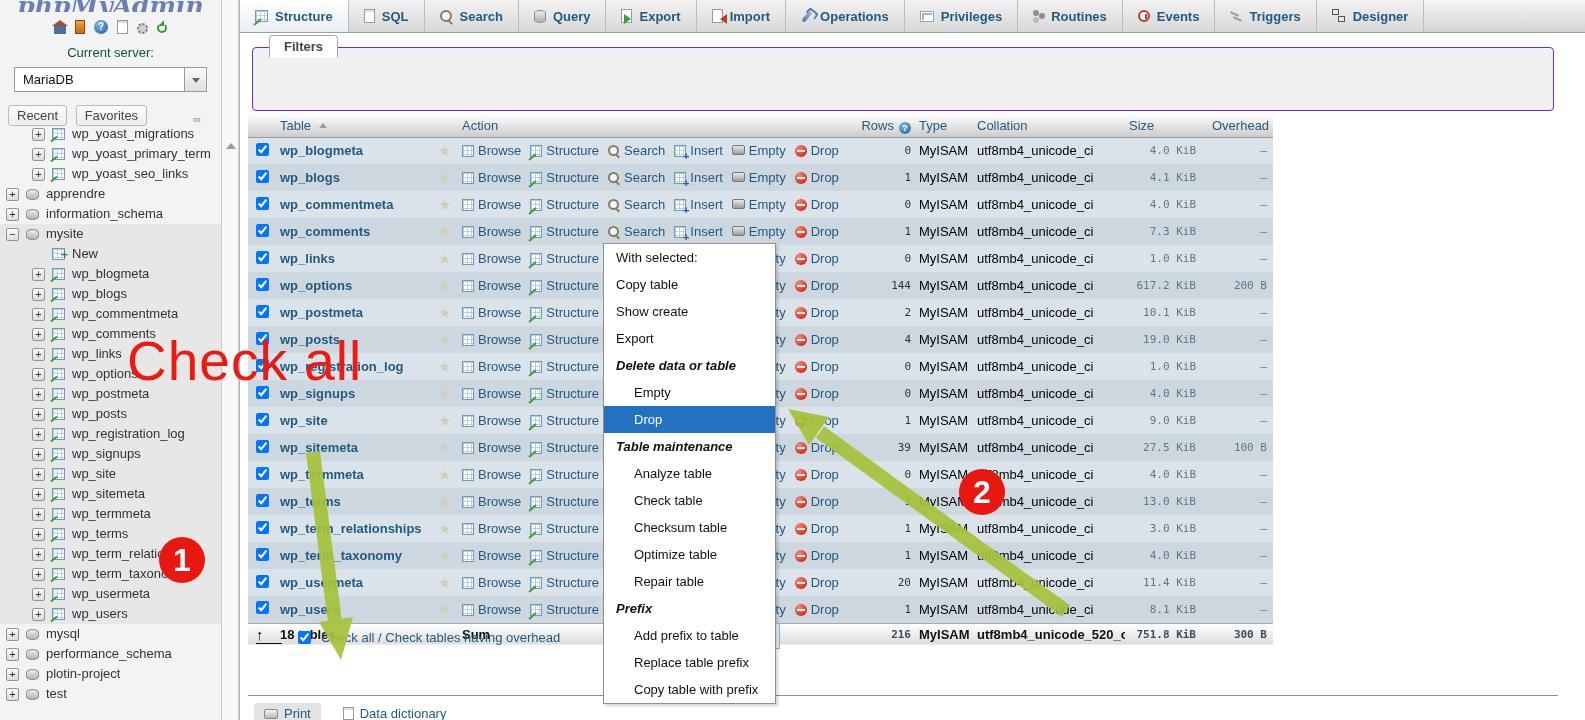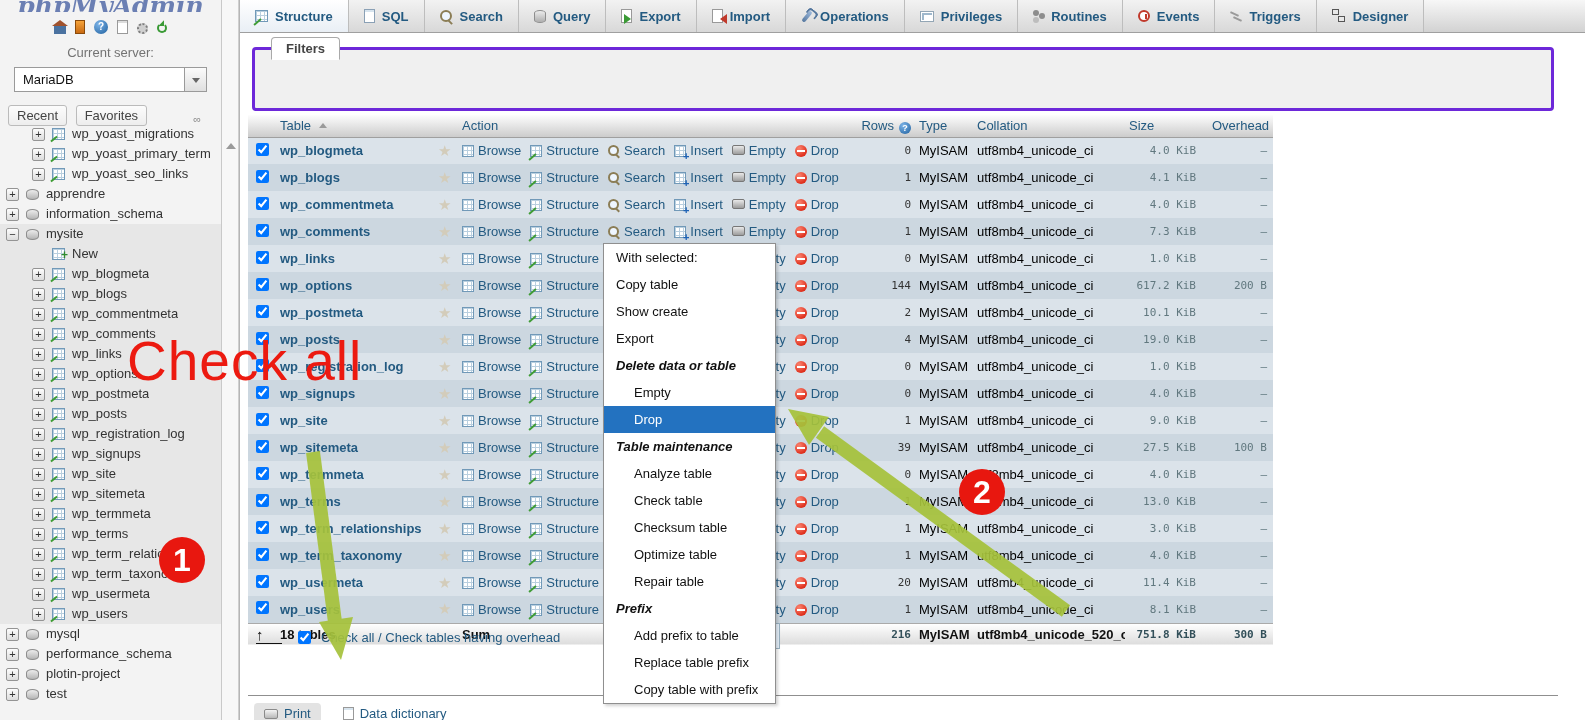--- a/index.html
+++ b/index.html
@@ -14,21 +14,21 @@
   .sicn{display:inline-block;cursor:pointer}
   .home-icon{width:12px;height:8px;background:#4a72a0;position:relative;margin-top:5px}
   .home-icon::before{content:"";position:absolute;left:-2px;top:-6px;border:8px solid transparent;border-bottom:6px solid #a0522d;border-top:0}
   .logout-icon{width:10px;height:14px;background:linear-gradient(#f5a33a,#c96a12);border:1px solid #8a4a0a}
   .info-icon{width:14px;height:14px;border-radius:50%;background:radial-gradient(circle at 35% 30%,#7db4e8,#1d5f9e);color:#fff;font-size:10px;font-weight:bold;text-align:center;line-height:14px}
   .info-icon::after{content:"?"}
   .docs-icon{width:11px;height:14px;background:#fff;border:1px solid #999;box-shadow:inset 0 2px 0 #dcdcdc}
   .settings-icon{width:11px;height:11px;border:2px dotted #7d7d7d;border-radius:50%;background:#cfcfcf;margin-top:2px}
   .refresh-icon{width:10px;height:10px;border:2px solid #3a9a35;border-radius:50%;border-top-color:transparent;margin-top:2px;position:relative}
   .refresh-icon::after{content:"";position:absolute;right:-3px;top:-3px;border:4px solid transparent;border-left-color:#3a9a35;transform:rotate(45deg)}
-  .cur-server{text-align:center;font-size:13px;color:#737373;margin-top:9px}
+  .cur-server{text-align:center;font-size:13px;color:#14532d;margin-top:9px}
   .srv-select{position:relative;margin:7px 14px 0;height:25px;background:#fff;border:1px solid #9a9a9a;font-size:13px;color:#111;line-height:23px;padding-left:8px;cursor:pointer}
   .srv-select .chev{position:absolute;right:0;top:0;bottom:0;width:22px;background:linear-gradient(#fbfbfb,#dfdfdf);border-left:1px solid #9a9a9a}
   .chev::after{content:"";position:absolute;left:50%;top:50%;margin:-2px 0 0 -4px;border:4px solid transparent;border-top:5px solid #666}
   .rf-row{margin:13px 0 0 8px}
   .rf-btn{display:inline-block;font-size:13px;color:#444;background:linear-gradient(#fcfcfc,#ededed);border:1px solid #bbb;border-radius:3px;padding:2px 8px;margin-right:4px;cursor:pointer}
   .link-icon{position:absolute;right:22px;top:113px;font-size:11px;color:#8a8a8a;letter-spacing:-2px;cursor:pointer}
   .db-tree{position:absolute;left:0;right:0;top:124px;bottom:0;overflow:hidden;font-size:13px;color:#333}
   .trow{height:20px;line-height:20px;display:flex;align-items:center;white-space:nowrap;cursor:pointer}
   .tsel{background:#e7e7e7}
   .texp{width:13px;height:13px;flex:0 0 13px;border:1px solid #949494;border-radius:2px;background:linear-gradient(#fdfdfd,#dcdcdc);font-size:11px;line-height:11px;text-align:center;color:#333;margin-right:7px;cursor:pointer}
@@ -64,21 +64,21 @@
   .routines-icon{width:6px;height:6px;border-radius:50%;background:#8d8d8d;box-shadow:6px 3px 0 #8d8d8d,0 7px 0 #bdbdbd;margin:0 5px 6px 0}
   .events-icon{width:12px;height:12px;border-radius:50%;border:2px solid #c0392b;background:#fff}
   .events-icon::after{content:"";position:absolute;left:5px;top:2px;width:2px;height:5px;background:#c0392b}
   .triggers-icon{width:12px;height:10px}
   .triggers-icon::before,.triggers-icon::after{content:"";position:absolute;width:9px;height:2px;background:#9a9a9a}
   .triggers-icon::before{top:2px;left:0;transform:rotate(25deg)}
   .triggers-icon::after{bottom:1px;right:0;transform:rotate(25deg)}
   .designer-icon{width:7px;height:6px;border:1px solid #555;background:#e8e8e8;box-shadow:6px 7px 0 -1px #e8e8e8,6px 7px 0 0 #555;margin:0 7px 8px 0}
 
   
-  .filters{position:absolute;left:12px;top:47px;width:1302px;border:3px solid #6d28d9;border-radius:4px;background:#f0f0f0;height:64px}
+  .filters{position:absolute;left:12px;top:47px;width:1302px;border:1px solid #6d28d9;border-radius:4px;background:#f0f0f0;height:64px}
   .filters .legend{position:absolute;left:16px;top:-13px;background:#fff;border:1px solid #a9a9a9;border-bottom-color:#fff;border-radius:4px 4px 0 0;padding:3px 14px;font-size:13px;font-weight:bold;color:#444}
   .filters .frow{display:flex;align-items:center;gap:10px;margin:24px 0 0 14px;font-size:13px;color:#333}
   .filter-input{width:152px;height:23px;border:1px solid #a9a9a9;background:#fff;font-size:13px;padding:0 4px}
 
   
   .tbl-wrap{position:absolute;left:8px;top:115px;width:1025px}
   table{border-collapse:collapse;table-layout:fixed;width:1025px;font-size:13px}
   th{background:linear-gradient(#fdfdfd,#cccccc);border-bottom:1px solid #9f9f9f;color:#235a81;font-weight:normal;text-align:left;height:22px;padding:0 4px;white-space:nowrap}
   td{height:27px;padding:0 4px;white-space:nowrap;overflow:hidden}
   tbody tr:nth-child(odd){background:#dbe3ea}

